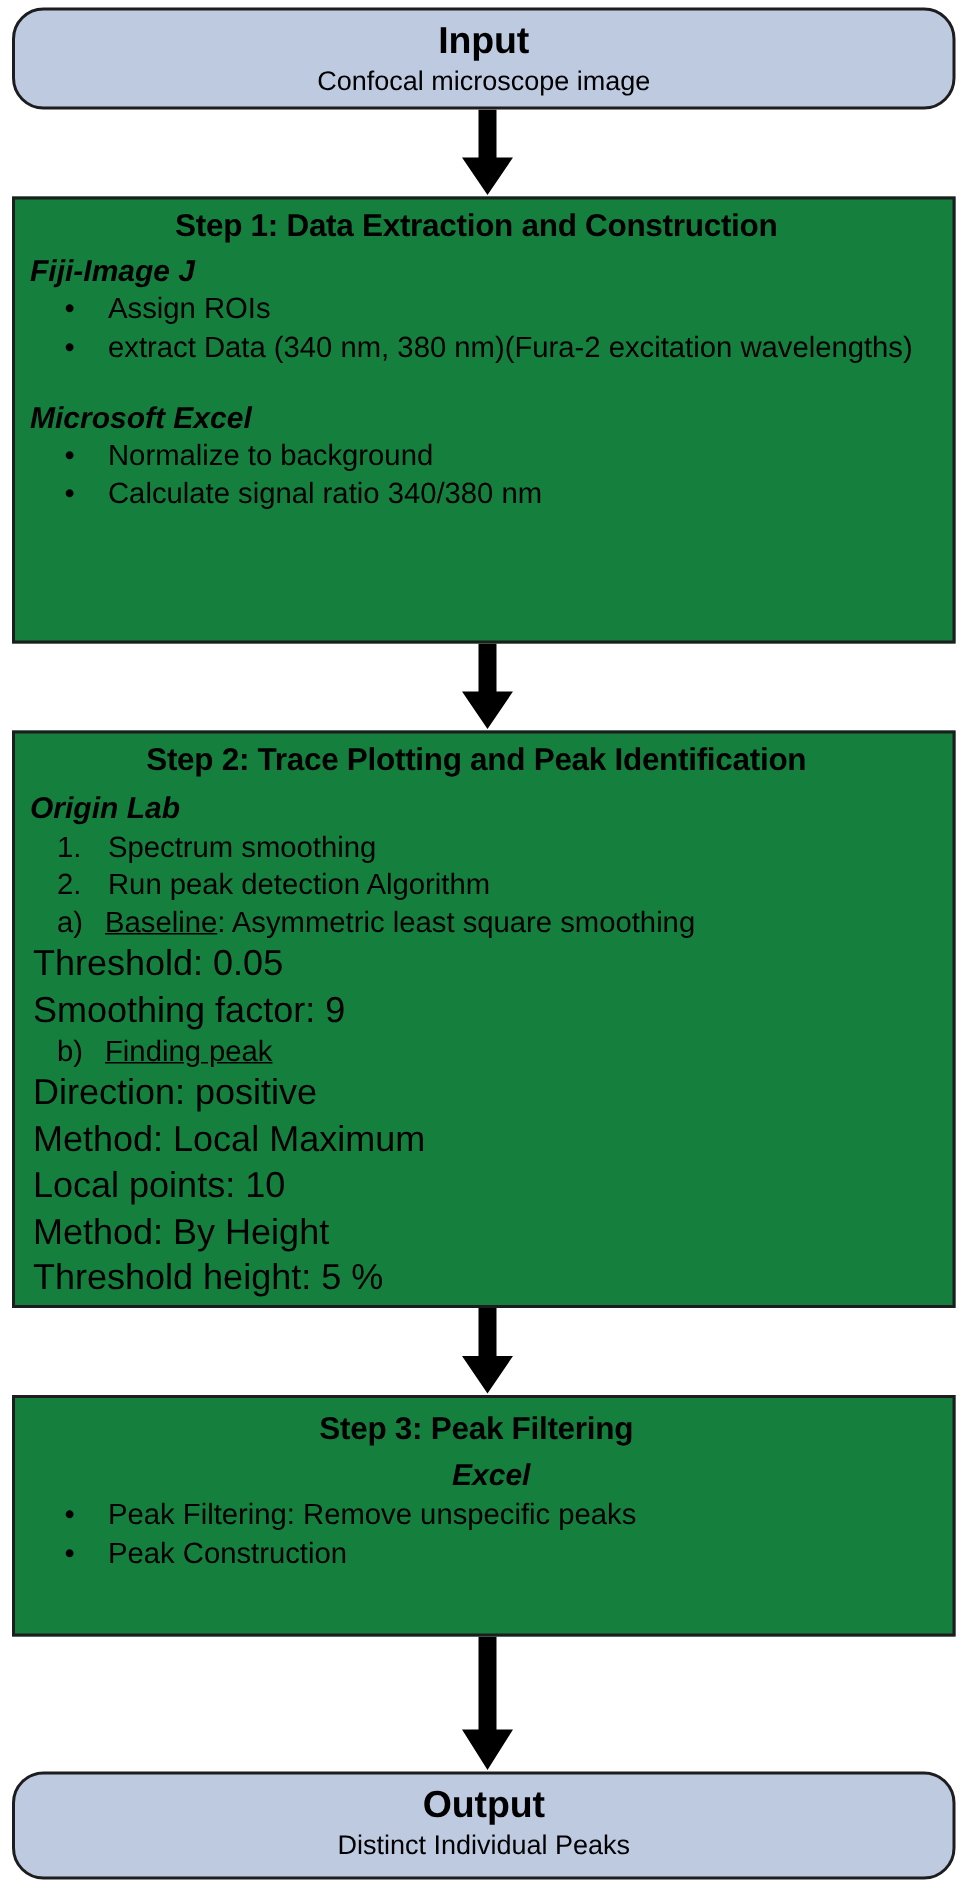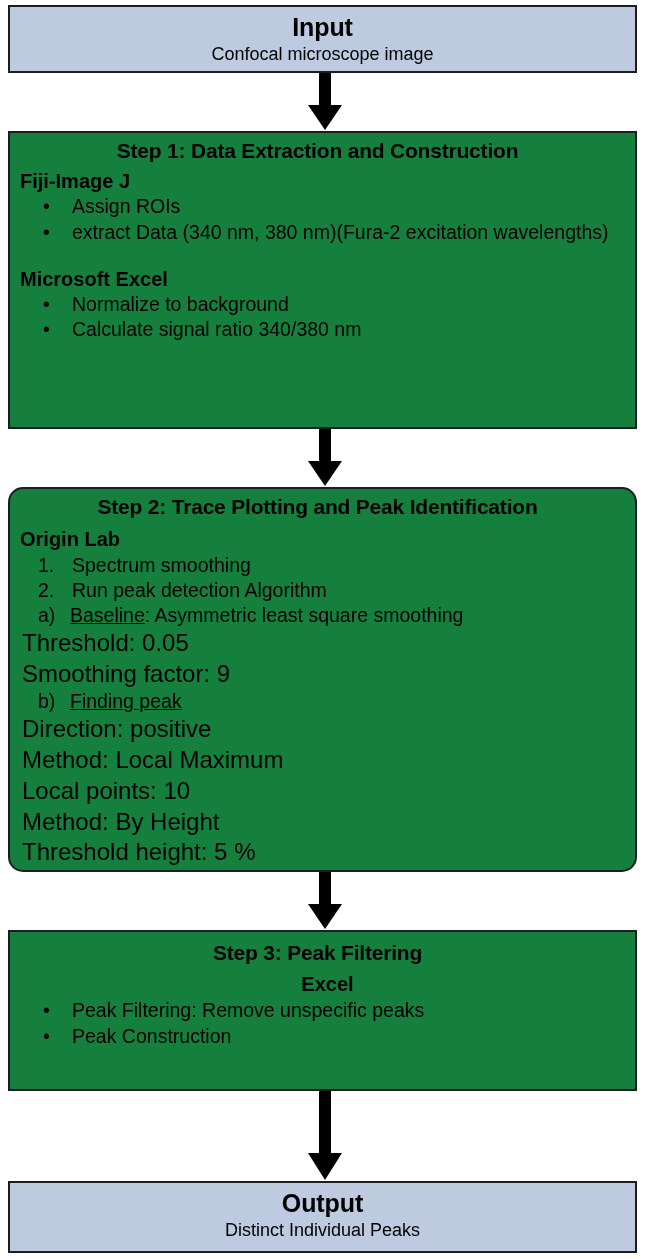--- a/index.html
+++ b/index.html
@@ -28,20 +28,21 @@
     position: absolute;
     left: 8px;
     width: 629px;           
     box-sizing: border-box;
     border: 2.5px solid #1d1d1f;
     color: #000000;
   }
   .node.terminal {
     background: #bdcae0;
     text-align: center;
+    border-radius: 21px;
   }
   .node.process {
     background: #15803d;
     text-align: left;
   }
 
   .terminal-title {
     font-size: 25px;
     font-weight: bold;
     line-height: 1.1;
@@ -62,20 +63,21 @@
     line-height: 1.15;
     letter-spacing: -0.2px;
     padding: 6px 14px 0 4px;
   }
   .app-name {
     font-size: 20px;
     font-weight: bold;
     line-height: 1.2;
     padding-left: 10px;
     margin-top: 6px;
+    font-style: italic;
   }
   .gap {
     height: 16px;
   }
 
   ul.bullets, ol.numbers {
     margin: 1px 0 0 0;
     padding: 0;
     list-style: none;
   }
@@ -172,21 +174,21 @@
       </li>
     </ul>
   </div>
 
   <div class="arrow" style="top:429px; height:58px;">
     <svg width="38" height="58" viewBox="0 0 38 58" aria-hidden="true">
       <polygon points="13,0 25,0 25,32 36,32 19,57 2,32 13,32" fill="#000000"></polygon>
     </svg>
   </div>
 
-  <div class="node process" style="top:487px; height:385px;border-radius:15px;">
+  <div class="node process" style="top:487px; height:385px;">
     <div class="step-title">Step 2: Trace Plotting and Peak Identification</div>
 
     <div class="app-name" style="margin-top:8px;">Origin Lab</div>
 
     <div style="margin-top:2px;">
       <div class="numbered">
         <span class="marker">1.</span>
         <span>Spectrum smoothing</span>
       </div>
       <div class="numbered">

